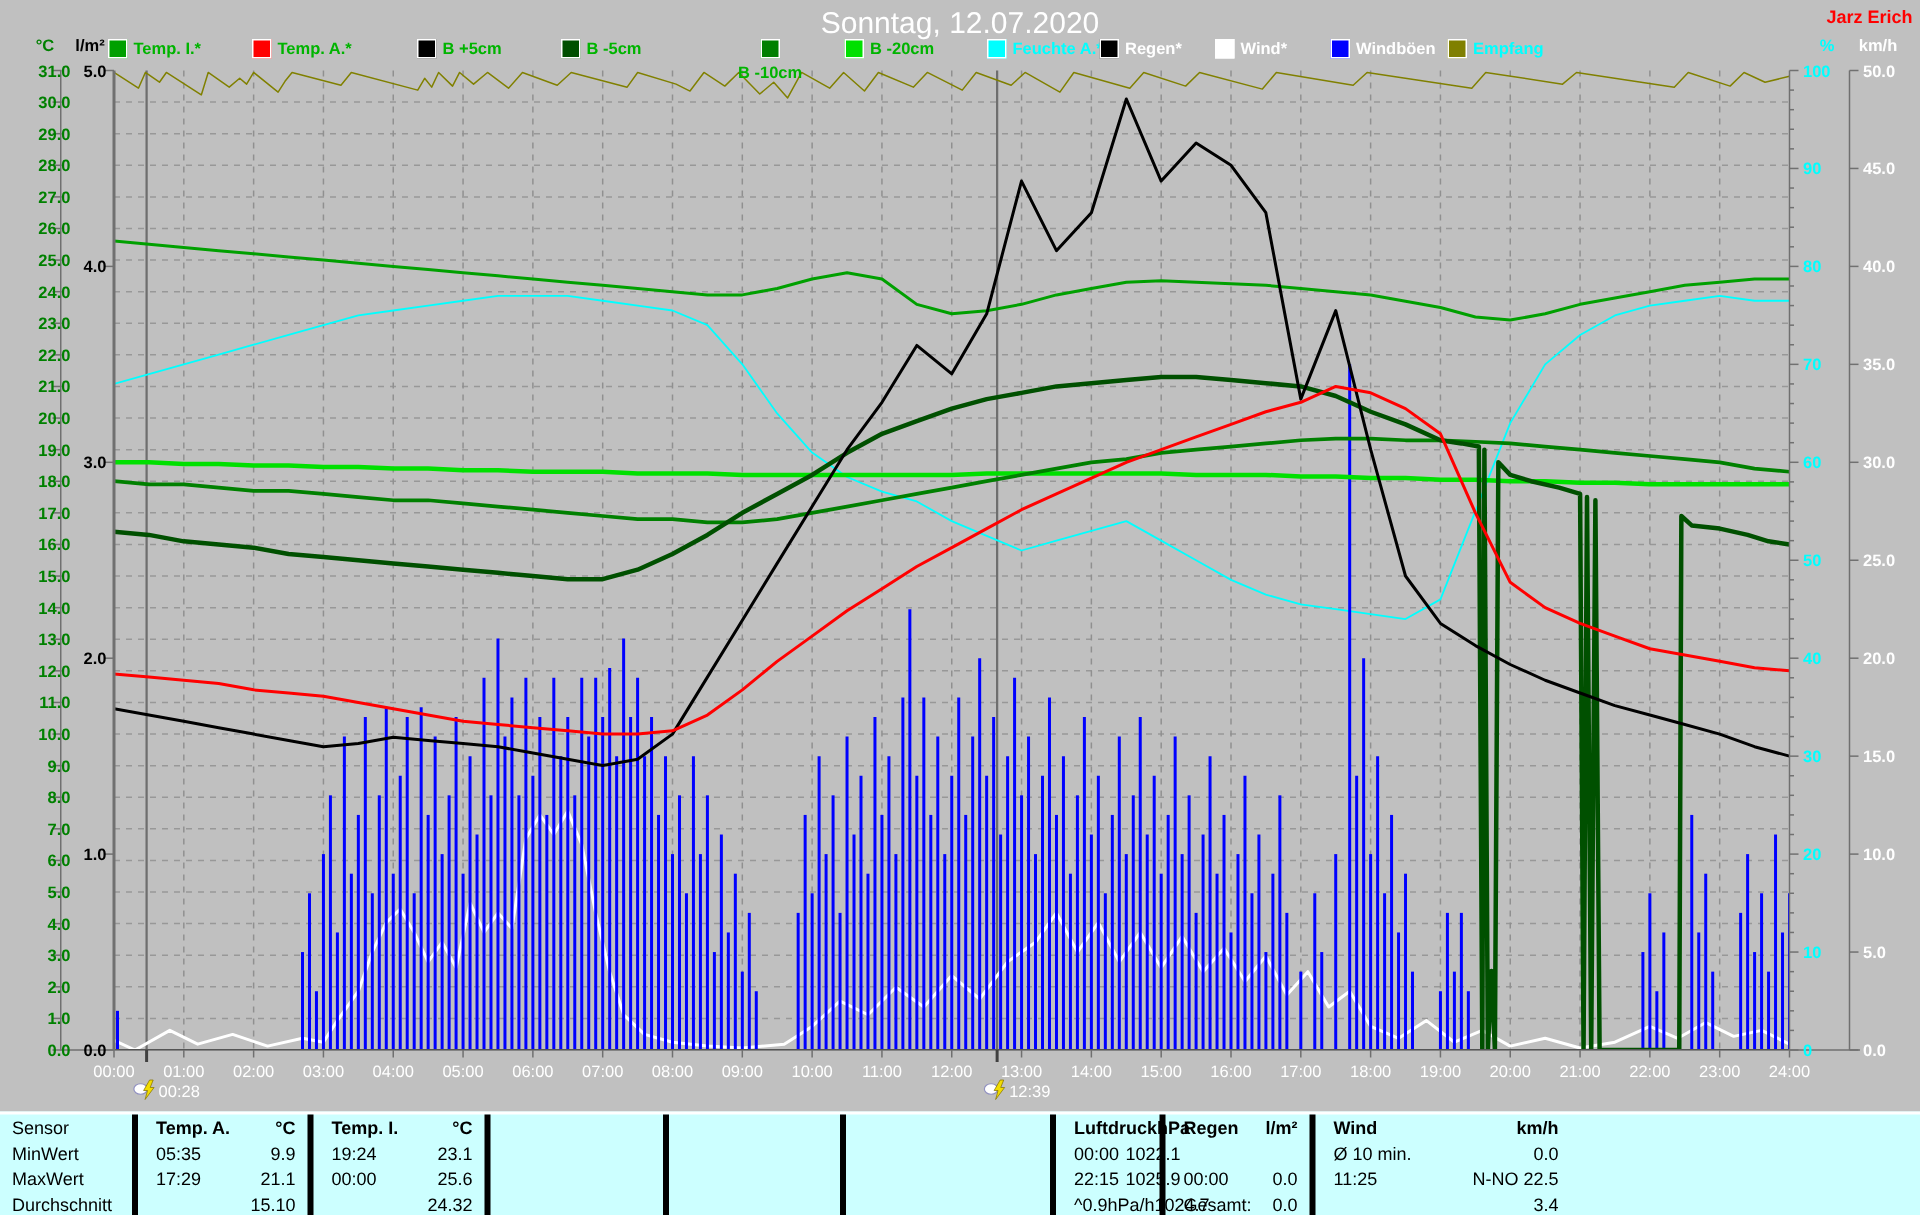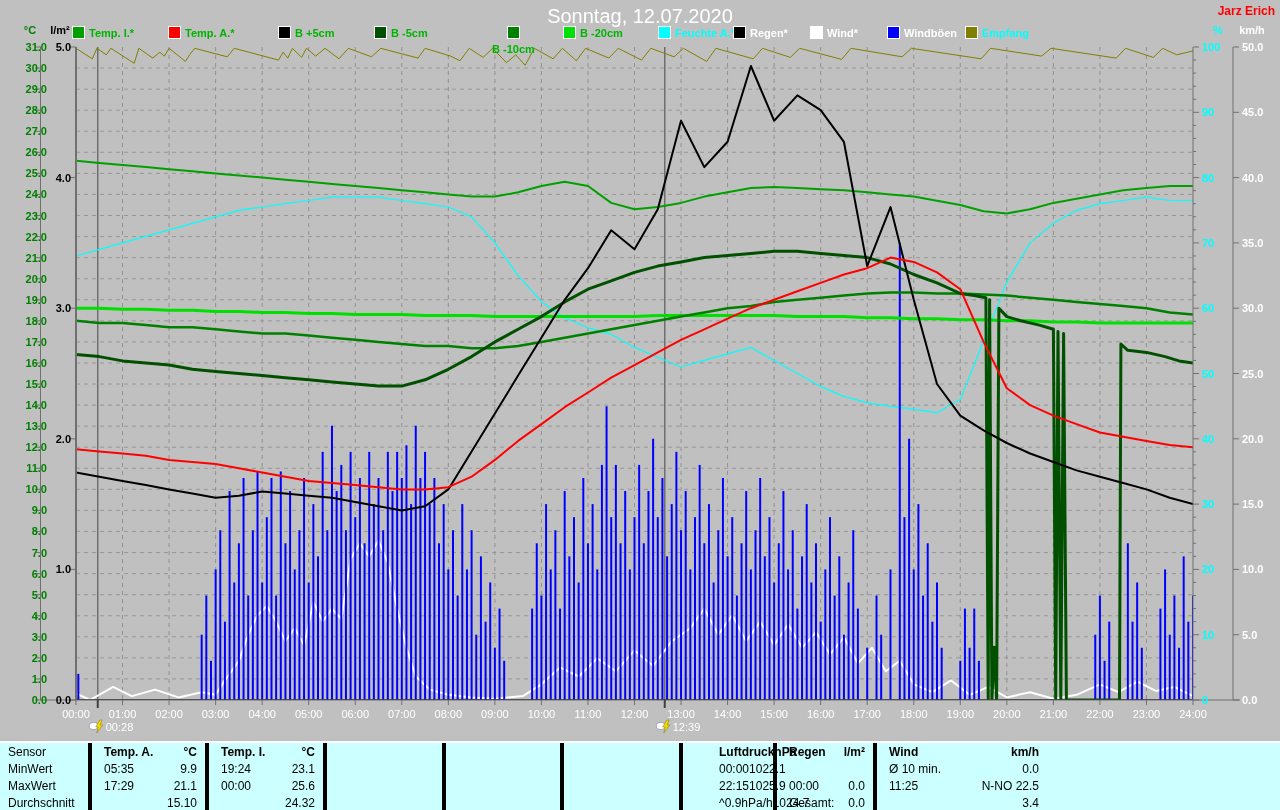--- a/index.html
+++ b/index.html
@@ -664,21 +664,21 @@
         <div class="trow">
           <span></span>
           <span></span>
         </div>
         <div class="trow">
           <span></span>
           <span></span>
         </div>
       </div>
     </div>
-    <div class="tcol" style="left: 679px; width: 95px; padding-left: 24px;">
+    <div class="tcol" style="left: 700px; width: 95px;">
       <div>
         <div class="trow hdr">
           <span>Luftdruck</span>
           <span>hPa</span>
         </div>
         <div class="trow">
           <span>00:00</span>
           <span>1022.1</span>
         </div>
         <div class="trow">

